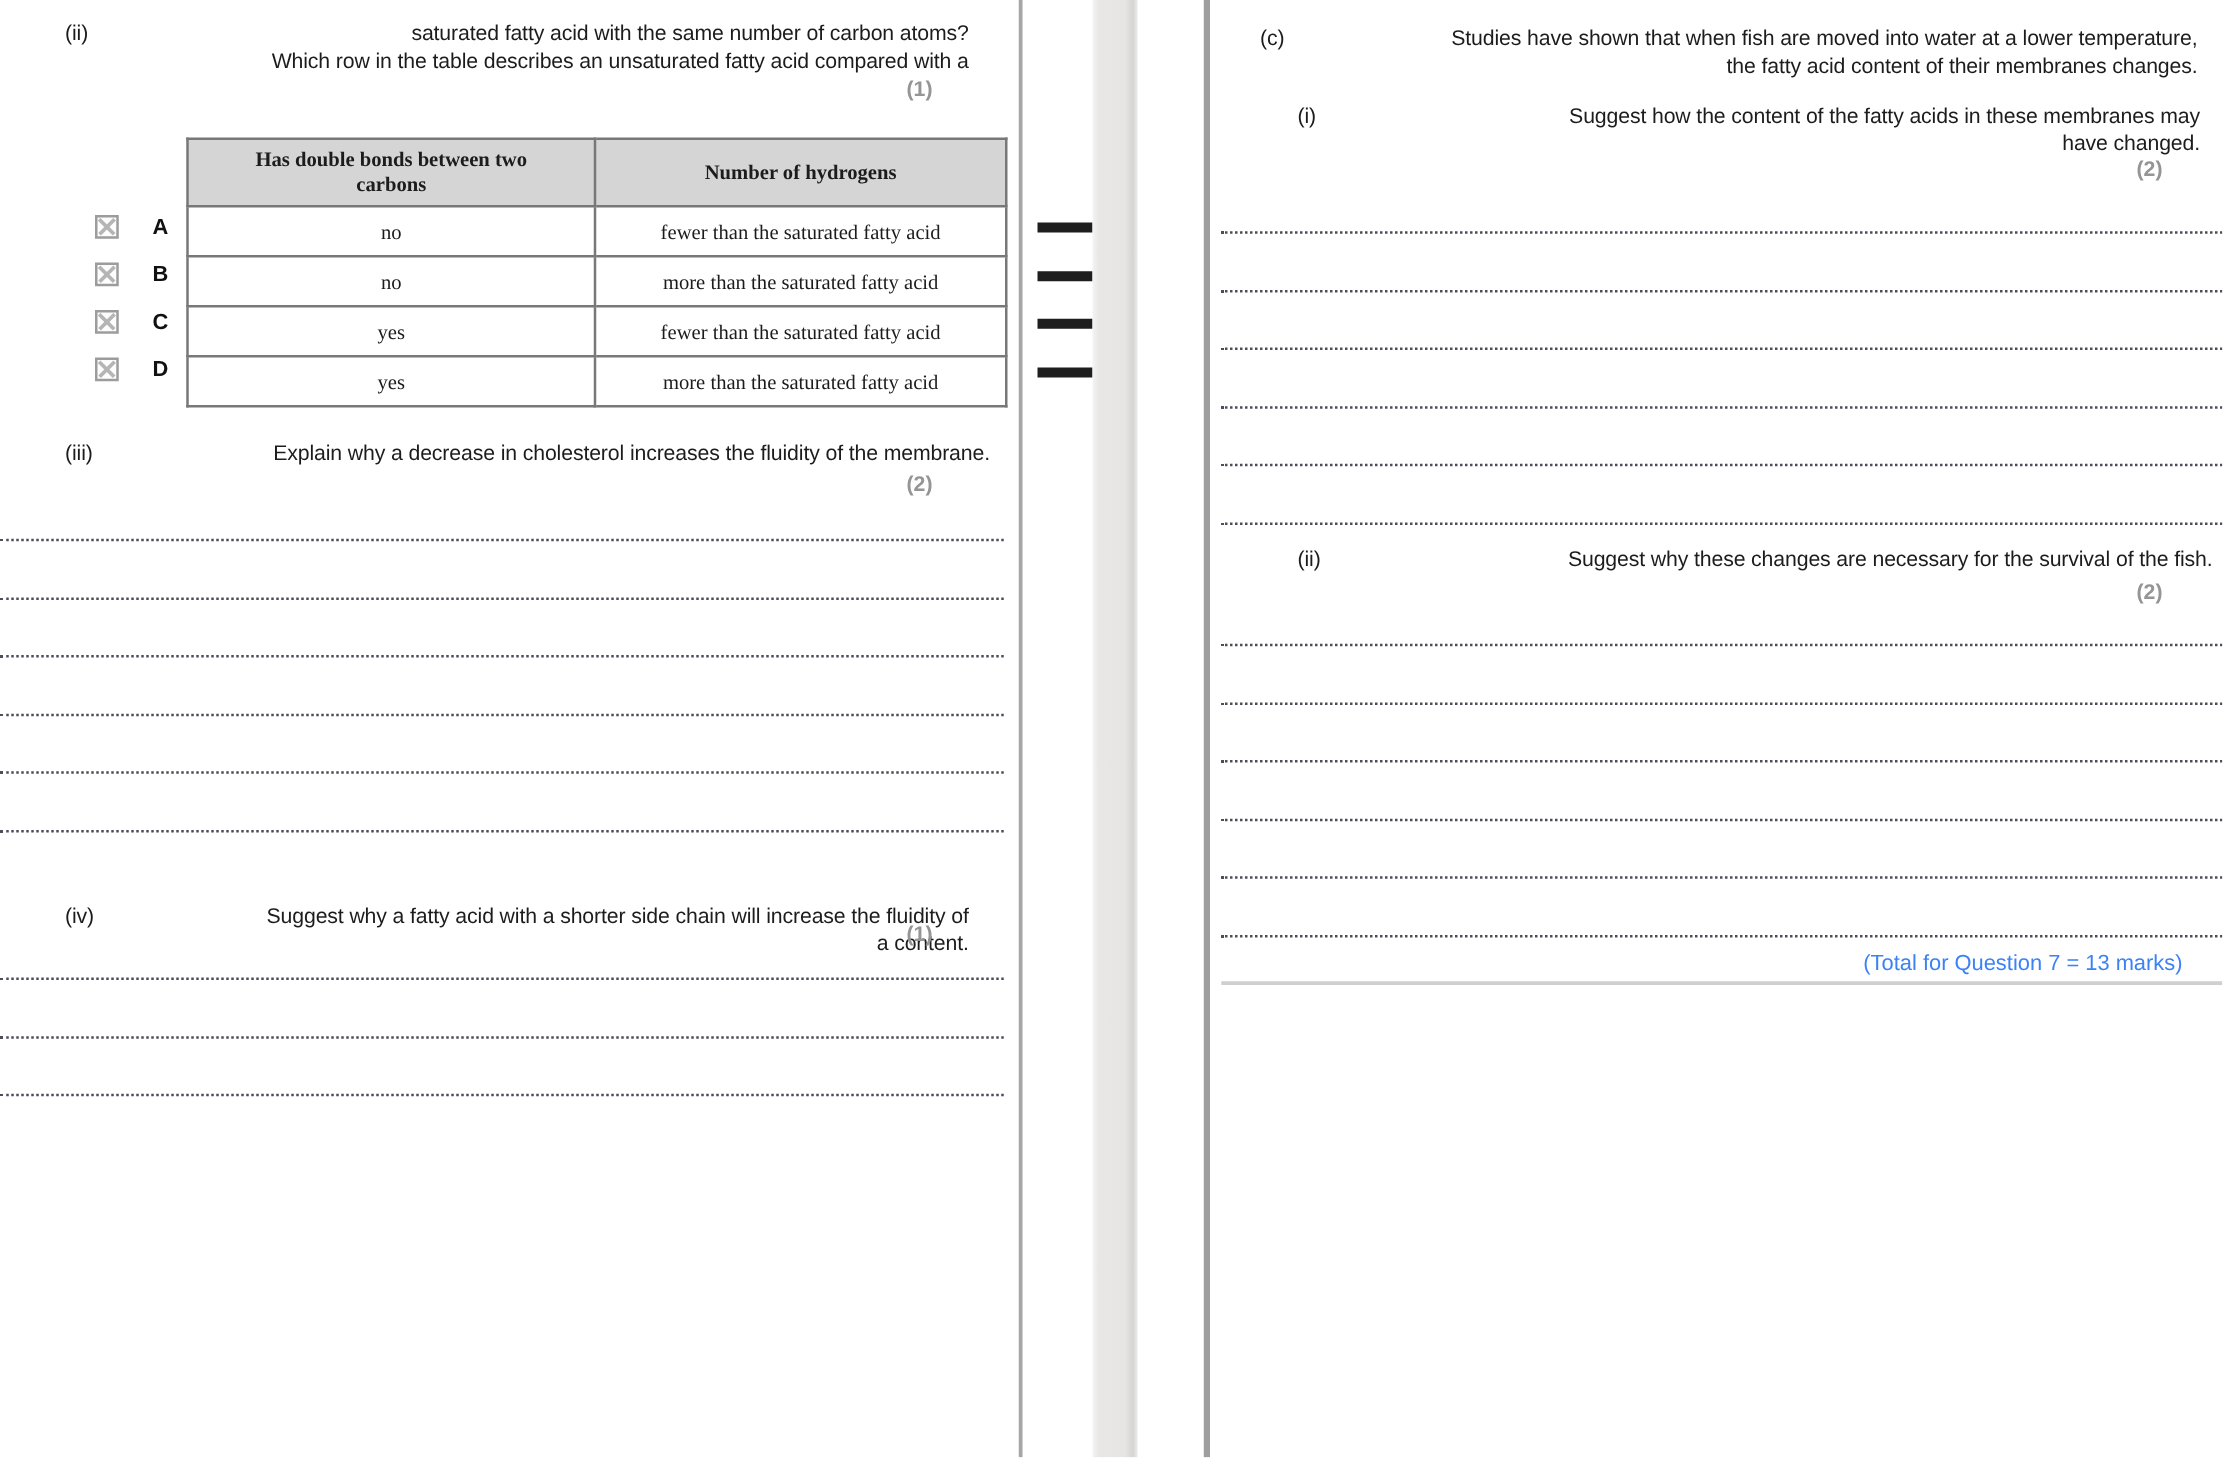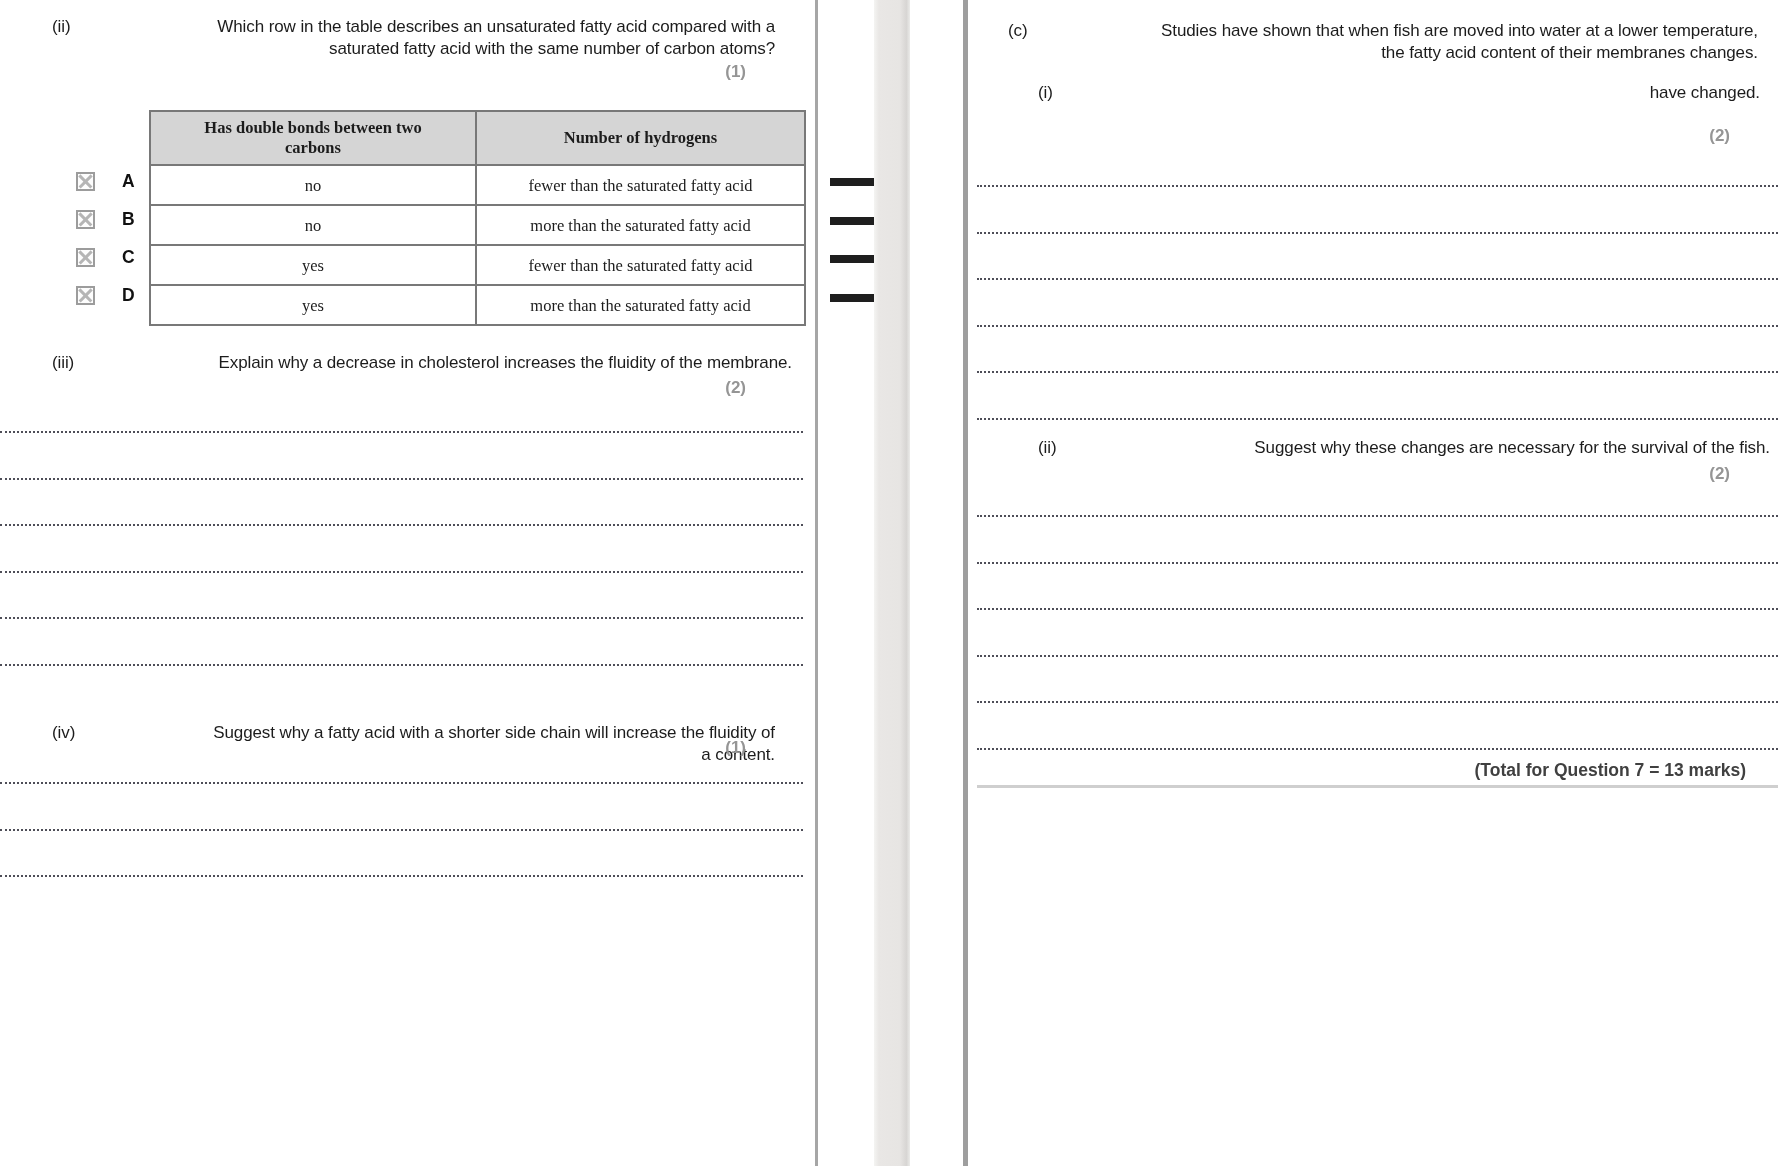--- a/index.html
+++ b/index.html
@@ -39,33 +39,33 @@
   .edge-left{left:815px;width:3px;background:#a6a6a6;}
   .edge-right{left:963px;width:5px;background:#9e9e9e;}
   .spine-strip{
     position:absolute;top:0;height:1166px;left:874px;width:36px;
     background:linear-gradient(90deg,#f4f4f2 0%,#e9e7e5 14%,#e7e5e3 72%,#d7d5d3 90%,#ebebe9 100%);
   }
   .bind-mark{position:absolute;left:830px;width:44px;height:8px;background:#1e1e1e;}
   
   .total-rule{position:absolute;left:977px;top:785px;width:801px;height:3px;background:#cfcfcf;}
   .total-text{position:absolute;left:1398px;top:760px;width:348px;text-align:right;
-    font-size:17.5px;font-weight:bold;color:#404040;}
+    font-size:17.5px;font-weight:normal;color:#3b82f6;}
 </style>
 </head>
 <body>
 
 <div class="canvas">
 
   <section>
 
     <div class="qblock" style="left:52px;top:16px;width:690px;padding-left:33px;">
       <span class="qlabel">(ii)</span>
+      <div class="qtext">saturated fatty acid with the same number of carbon atoms?</div>
       <div class="qtext">Which row in the table describes an unsaturated fatty acid compared with a</div>
-      <div class="qtext">saturated fatty acid with the same number of carbon atoms?</div>
     </div>
 
     <div class="mark" style="left:600px;top:62px;width:146px;">(1)</div>
 
     <table class="mc-table">
       <tbody>
           <tr>
         <th class="col-bonds">Has double bonds between two carbons</th>
         <th class="col-hydro">Number of hydrogens</th>
       </tr>
@@ -149,20 +149,21 @@
   <section>
 
     <div class="qblock" style="left:1008px;top:20px;width:720px;padding-left:30px;">
       <span class="qlabel">(c)</span>
       <div class="qtext">Studies have shown that when fish are moved into water at a lower temperature,</div>
       <div class="qtext">the fatty acid content of their membranes changes.</div>
     </div>
 
     <div class="qblock" style="left:1038px;top:82px;width:690px;padding-left:32px;">
       <span class="qlabel">(i)</span>
+      <div class="qtext">Suggest how the content of the fatty acids in these membranes may</div>
       <div class="qtext">have changed.</div>
     </div>
 
     <div class="mark" style="left:1584px;top:126px;width:146px;">(2)</div>
 
     <div class="ans-lines" style="left:977px;top:185px;width:801px;">
         <div class="ans-line"></div>
         <div class="ans-line"></div>
         <div class="ans-line"></div>
         <div class="ans-line"></div>

